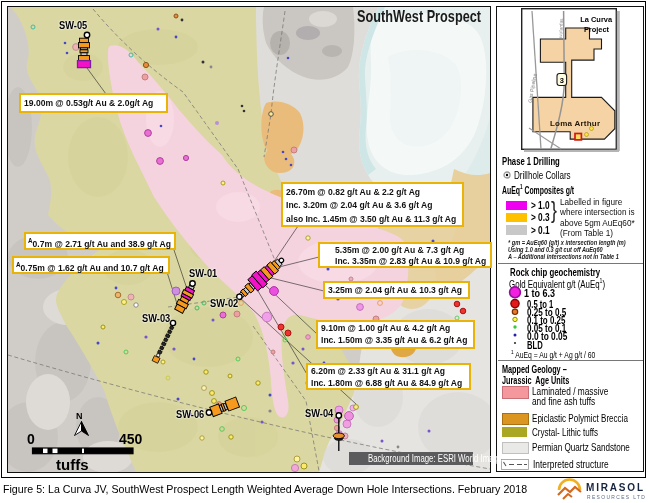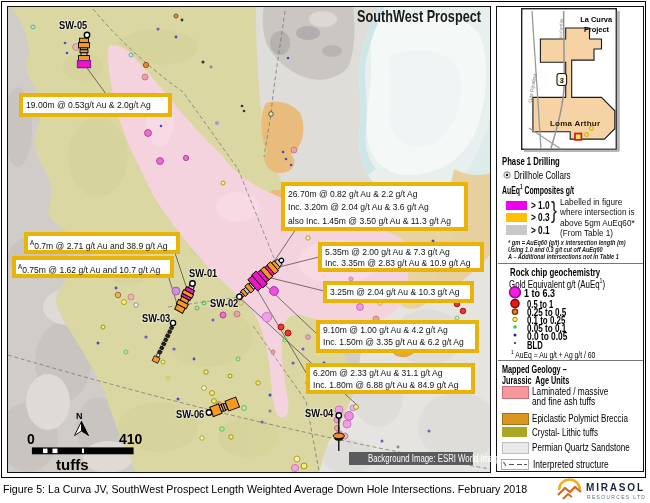--- a/index.html
+++ b/index.html
@@ -1,16 +1,16 @@
 <!DOCTYPE html>
 <html><head><meta charset="utf-8"><style>
 html,body{margin:0;padding:0}
 body{width:650px;height:503px;font-family:"Liberation Sans",sans-serif;position:relative;background:#fff;overflow:hidden}
 .a{position:absolute}
-.box{position:absolute;background:#fff;border:4px solid #eab308;font-weight:normal;color:#111;white-space:nowrap;z-index:30}
+.box{position:absolute;background:#fff;border:2px solid #eab308;font-weight:bold;color:#111;white-space:nowrap;z-index:30}
 .box div{transform-origin:0 50%}
 .nw{white-space:nowrap}
 .rc{font-size:10px;font-weight:bold;z-index:10;transform-origin:0 0}
 .box div{transform-origin:0 50%;white-space:nowrap;transform:scaleX(0.9)}
 
 .lbl{position:absolute;font-weight:bold;color:#000;white-space:nowrap;z-index:25;text-shadow:0 0 2px #fff,0 0 2px #fff;transform:scaleX(0.93);transform-origin:0 0}
 </style></head><body>
 <div class="a" style="left:1px;top:1px;width:643px;height:475px;border:1.7px solid #000;background:#fff"></div>
 
 <svg class="a" style="left:7px;top:6px;border:1.7px solid #111" width="482" height="465" viewBox="0 0 482 465">
@@ -305,37 +305,37 @@
     <div><sup style="font-size:7px">A</sup>0.7m @ 2.71 g/t Au and 38.9 g/t Ag</div>
   </div>
 <div class="box" id="b3" style="left:12px;top:256px;width:152px;height:14px;font-size:9.5px;line-height:14px;padding-left:2px">
     <div><sup style="font-size:7px">A</sup>0.75m @ 1.62 g/t Au and 10.7 g/t Ag</div>
   </div>
 <div class="box" id="b4" style="left:281px;top:182px;width:176px;height:40px;font-size:9.5px;line-height:13.4px;padding-left:3px;padding-top:1px">
 <div>26.70m @ 0.82 g/t Au &amp; 2.2 g/t Ag</div>
 <div>Inc. 3.20m @ 2.04 g/t Au &amp; 3.6 g/t Ag</div>
 <div>also Inc. 1.45m @ 3.50 g/t Au &amp; 11.3 g/t Ag</div>
 </div>
-<div class="box" id="b5" style="left:318px;top:242px;width:155px;height:22px;font-size:9.5px;line-height:11px;padding-left:3px">
+<div class="box" id="b5" style="left:318px;top:242px;width:155px;height:22px;font-size:9.5px;line-height:11px;padding-left:15px">
 <div>5.35m @ 2.00 g/t Au &amp; 7.3 g/t Ag</div>
 <div>Inc. 3.35m @ 2.83 g/t Au &amp; 10.9 g/t Ag</div>
 </div>
 <div class="box" id="b6" style="left:323px;top:281px;width:140px;height:14px;font-size:9.5px;line-height:14px;padding-left:3px">
     <div>3.25m @ 2.04 g/t Au &amp; 10.3 g/t Ag</div>
   </div>
 <div class="box" id="b7" style="left:316px;top:320px;width:152px;height:25px;font-size:9.5px;line-height:12px;padding-left:3px">
 <div>9.10m @ 1.00 g/t Au &amp; 4.2 g/t Ag</div>
 <div>Inc. 1.50m @ 3.35 g/t Au &amp; 6.2 g/t Ag</div>
 </div>
 <div class="box" id="b8" style="left:306px;top:363px;width:158px;height:23px;font-size:9.5px;line-height:11.5px;padding-left:3px">
 <div>6.20m @ 2.33 g/t Au &amp; 31.1 g/t Ag</div>
 <div>Inc. 1.80m @ 6.88 g/t Au &amp; 84.9 g/t Ag</div>
 </div>
 <div class="a" style="left:27px;top:431px;font-weight:bold;font-size:14px;z-index:25">0</div>
-<div class="a" style="left:119px;top:431px;font-weight:bold;font-size:14px;z-index:25">410</div>
+<div class="a" style="left:119px;top:431px;font-weight:bold;font-size:14px;z-index:25">450</div>
 <div class="a" style="left:56px;top:456px;font-weight:bold;font-size:15px;z-index:25">tuffs</div>
 <div class="a" style="left:76px;top:411px;font-weight:bold;font-size:9px;z-index:25">N</div>
 <div class="a" style="left:349px;top:452px;width:124px;height:13px;background:#5b5b5d;color:#fff;font-size:10px;line-height:13px;text-align:center;z-index:25;white-space:nowrap"><span style="display:inline-block;transform:scaleX(0.78);transform-origin:50% 50%">Background Image: ESRI World Image</span></div>
 
 <div class="a" style="left:496px;top:6px;width:146px;height:464px;border:1.6px solid #111;background:#fff;z-index:5"></div>
 <svg class="a" style="left:521px;top:8px;z-index:10" width="99" height="144" viewBox="0 0 99 144">
 <rect x="0.7" y="0.7" width="94.6" height="140.6" fill="#fff" stroke="#222" stroke-width="1.4"></rect>
 <rect x="95.8" y="3" width="3" height="140" fill="#b5b5b5"></rect>
 <rect x="3" y="141.6" width="95" height="2.4" fill="#b5b5b5"></rect>
 <path d="M19.4,31 H44.7 V20 H68.5 V31 H80.5 V41 H73 V52.1 H50.7 V89.4 H80.5 L93.8,102.8 V120.7 L83.4,131.1 H49.2 V123.7 H11.9 V89.4 H44.7 V54.3 H19.4 Z" fill="#f6d3a4" stroke="#1a1a1a" stroke-width="1.1"></path>

